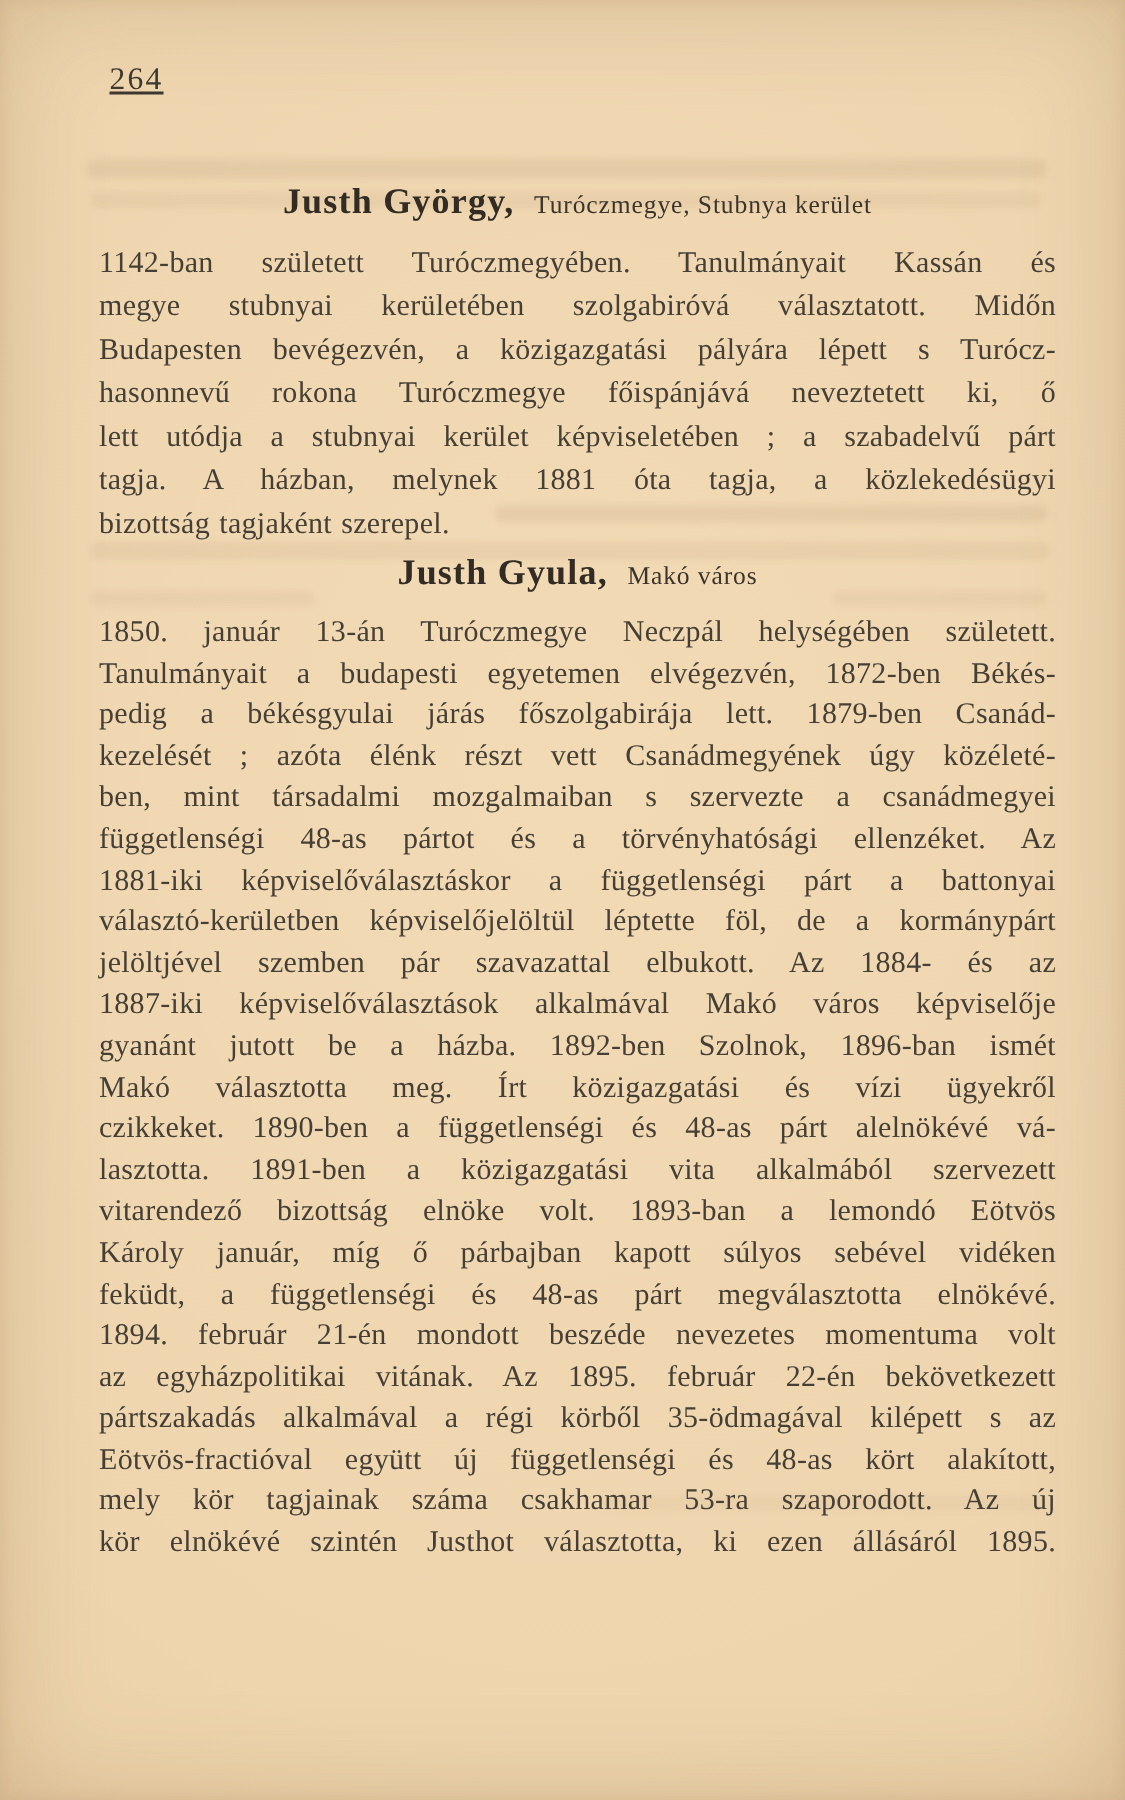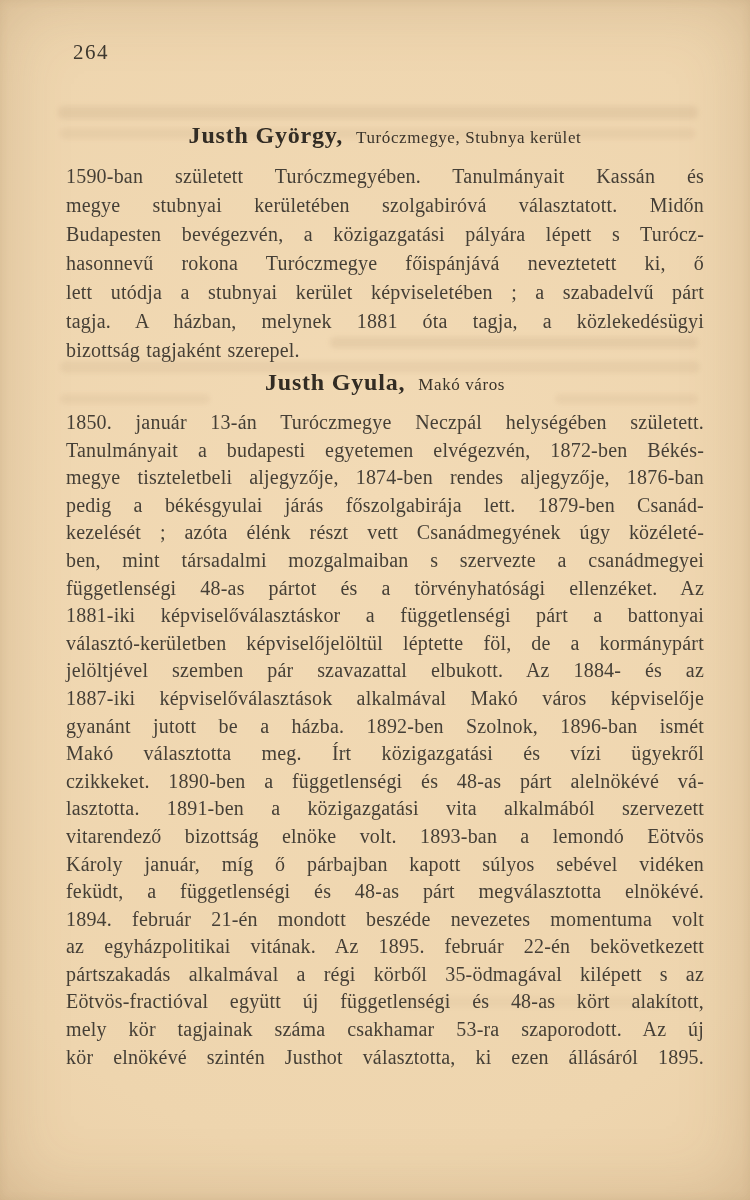--- a/index.html
+++ b/index.html
@@ -13,21 +13,21 @@
     color:#453f36;
   }
   .page::after{
     content:"";
     position:absolute;inset:0;
     pointer-events:none;
     box-shadow: inset 0 0 70px rgba(125,85,45,0.22), inset 0 0 10px rgba(125,85,45,0.10);
   }
   .page-number{
     position:absolute;left:73px;top:40px;
-    font-size:21px;letter-spacing:1.5px;color:#3e3930;
+    font-size:21px;letter-spacing:1.5px;color:#3e3930;text-decoration:underline;
   }
   .smudge{
     position:absolute;
     background:rgba(148,113,74,0.11);
     filter:blur(2.5px);
     border-radius:6px;
     pointer-events:none;
   }
   .bio{
     position:absolute;left:66px;width:638px;
@@ -75,39 +75,38 @@
   <div class="smudge" style="left:60px;top:394px;width:150px;height:10px;opacity:.7;"></div>
   <div class="smudge" style="left:555px;top:394px;width:143px;height:10px;opacity:.7;"></div>
   <div class="smudge" style="left:400px;top:997px;width:295px;height:10px;opacity:.5;"></div>
 
   <section class="bio bio-1">
     <h2 class="heading">
       <span class="name">Justh György,</span>
       <span class="district">Turóczmegye, Stubnya kerület</span>
     </h2>
     <div class="body">
-        <div class="line">1590-ban született Turóczmegyében. Tanulmányait Kassán és</div>
+        <div class="line">1142-ban született Turóczmegyében. Tanulmányait Kassán és</div>
         <div class="line">megye stubnyai kerületében szolgabiróvá választatott. Midőn</div>
         <div class="line">Budapesten bevégezvén, a közigazgatási pályára lépett s Turócz-</div>
         <div class="line">hasonnevű rokona Turóczmegye főispánjává neveztetett ki, ő</div>
         <div class="line">lett utódja a stubnyai kerület képviseletében ; a szabadelvű párt</div>
         <div class="line">tagja. A házban, melynek 1881 óta tagja, a közlekedésügyi</div>
         <div class="line flush">bizottság tagjaként szerepel.</div>
       </div>
   </section>
 
   <section class="bio bio-2">
     <h2 class="heading">
       <span class="name">Justh Gyula,</span>
       <span class="district">Makó város</span>
     </h2>
     <div class="body">
         <div class="line">1850. január 13-án Turóczmegye Neczpál helységében született.</div>
         <div class="line">Tanulmányait a budapesti egyetemen elvégezvén, 1872-ben Békés-</div>
-        <div class="line">megye tiszteletbeli aljegyzője, 1874-ben rendes aljegyzője, 1876-ban</div>
         <div class="line">pedig a békésgyulai járás főszolgabirája lett. 1879-ben Csanád-</div>
         <div class="line">kezelését ; azóta élénk részt vett Csanádmegyének úgy közéleté-</div>
         <div class="line">ben, mint társadalmi mozgalmaiban s szervezte a csanádmegyei</div>
         <div class="line">függetlenségi 48-as pártot és a törvényhatósági ellenzéket. Az</div>
         <div class="line">1881-iki képviselőválasztáskor a függetlenségi párt a battonyai</div>
         <div class="line">választó-kerületben képviselőjelöltül léptette föl, de a kormánypárt</div>
         <div class="line">jelöltjével szemben pár szavazattal elbukott. Az 1884- és az</div>
         <div class="line">1887-iki képviselőválasztások alkalmával Makó város képviselője</div>
         <div class="line">gyanánt jutott be a házba. 1892-ben Szolnok, 1896-ban ismét</div>
         <div class="line">Makó választotta meg. Írt közigazgatási és vízi ügyekről</div>

